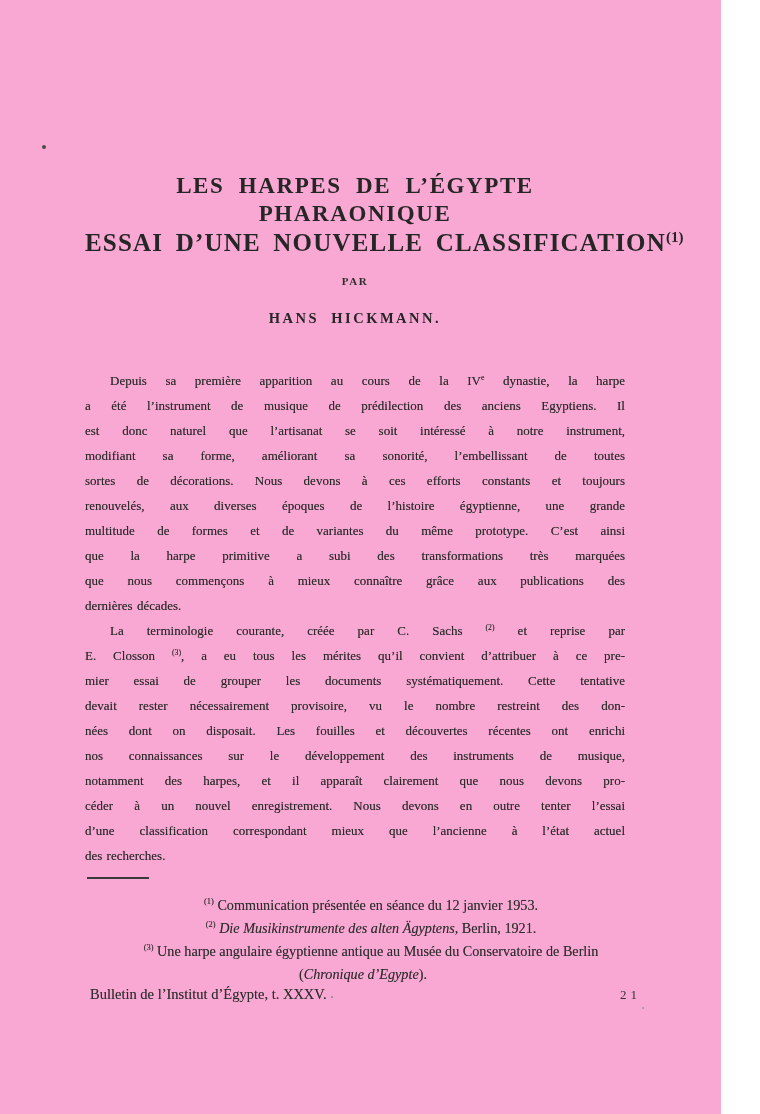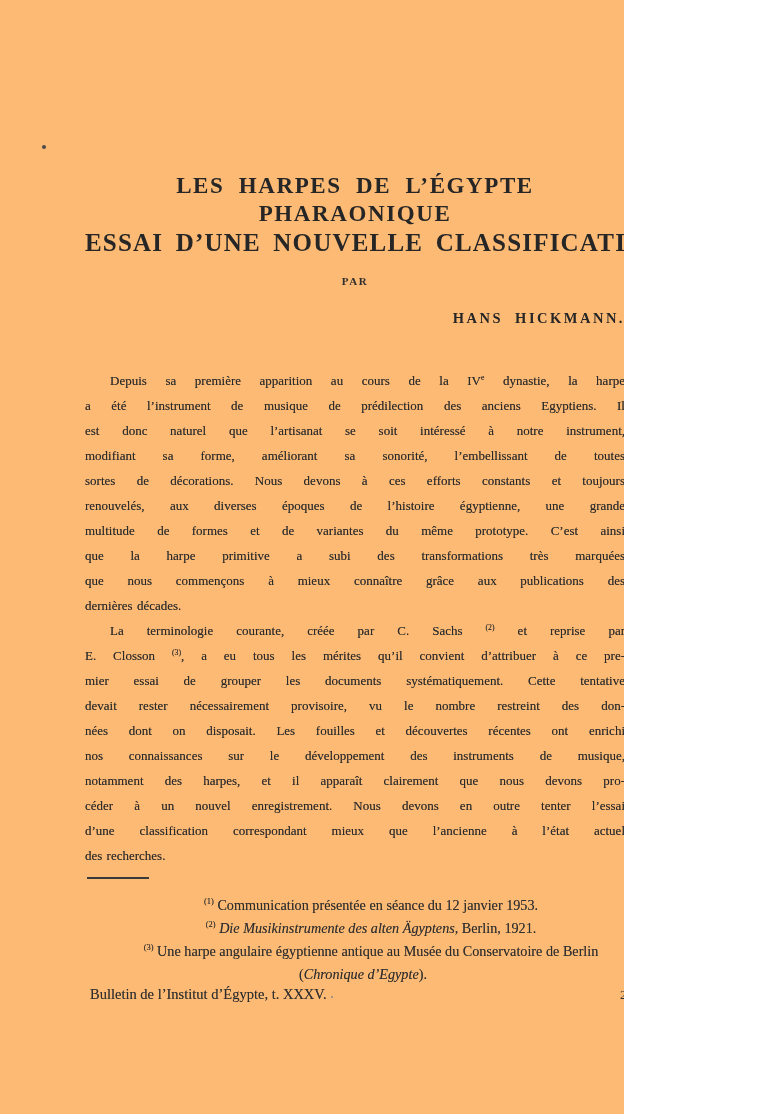--- a/index.html
+++ b/index.html
@@ -3,22 +3,22 @@
 <meta charset="utf-8">
 <style>
   html,body{margin:0;padding:0;}
   body{
     width:760px;height:1114px;
     background:#ffffff;
     font-family:"Liberation Serif", serif;
   }
   .page{
     position:relative;
-    width:624px;height:1114px;
-    background:#fdba74;
+    width:721px;height:1114px;
+    background:#f9a8d4;
     color:#2e2e2e;
     overflow:hidden;
   }
   .textblock{
     position:absolute;
     left:85px;top:0;
     width:540px;
   }
   .title{
     position:absolute;
@@ -51,21 +51,21 @@
     font-weight:700;
     text-align:center;
     letter-spacing:1.5px;
     color:#2e2e2e;
   }
   .author{
     position:absolute;
     top:310px;left:0;width:540px;
     font-size:14.5px;line-height:17px;
     font-weight:700;
-    text-align:right;
+    text-align:center;
     letter-spacing:2.5px;
     word-spacing:6px;
     color:#262626;
   }
   .body{
     position:absolute;
     top:368px;left:0;width:540px;
     font-size:13px;
     color:#2b2b2b;
     text-shadow:0 0 0.4px rgba(45,45,45,.55);

